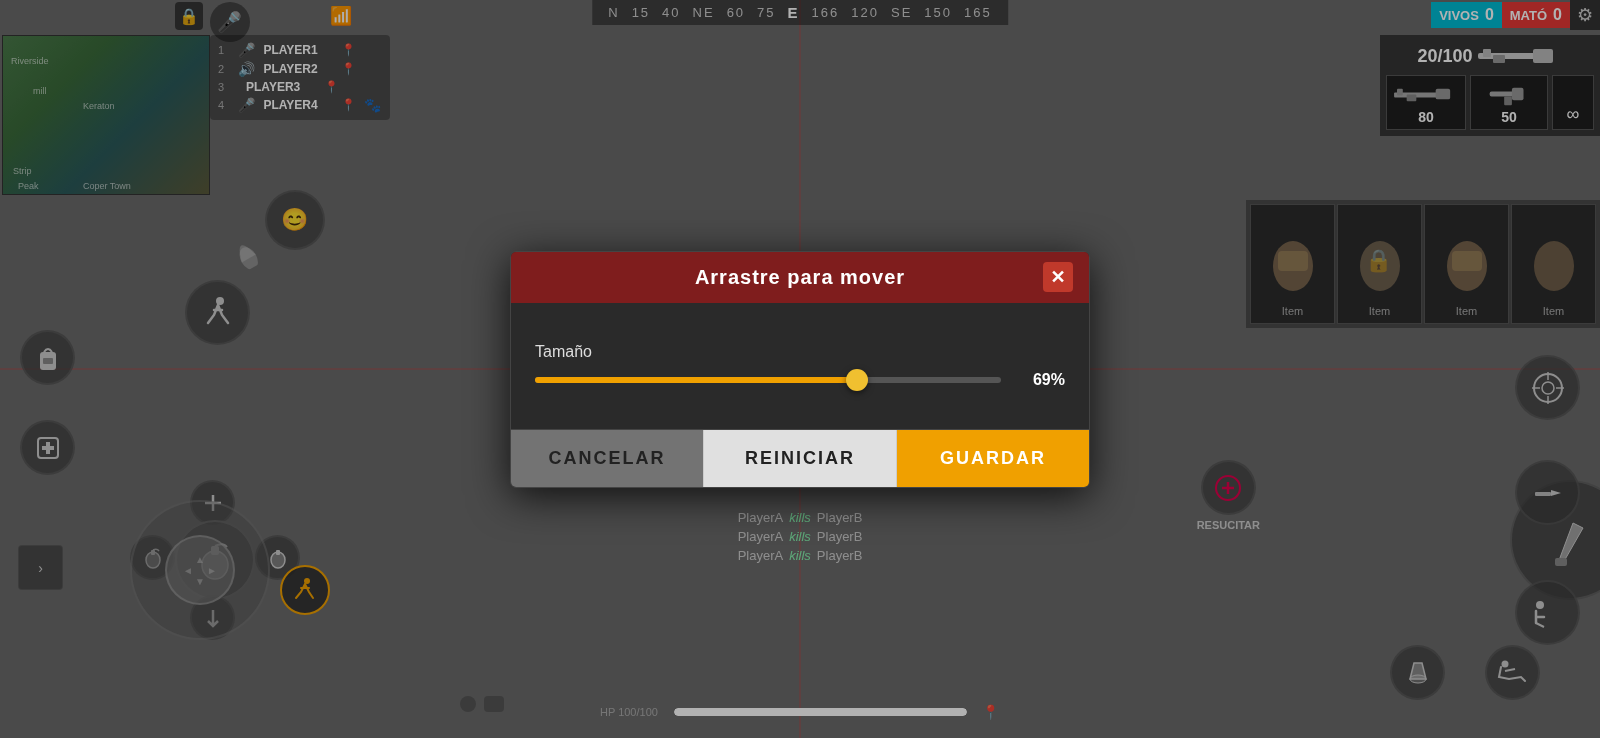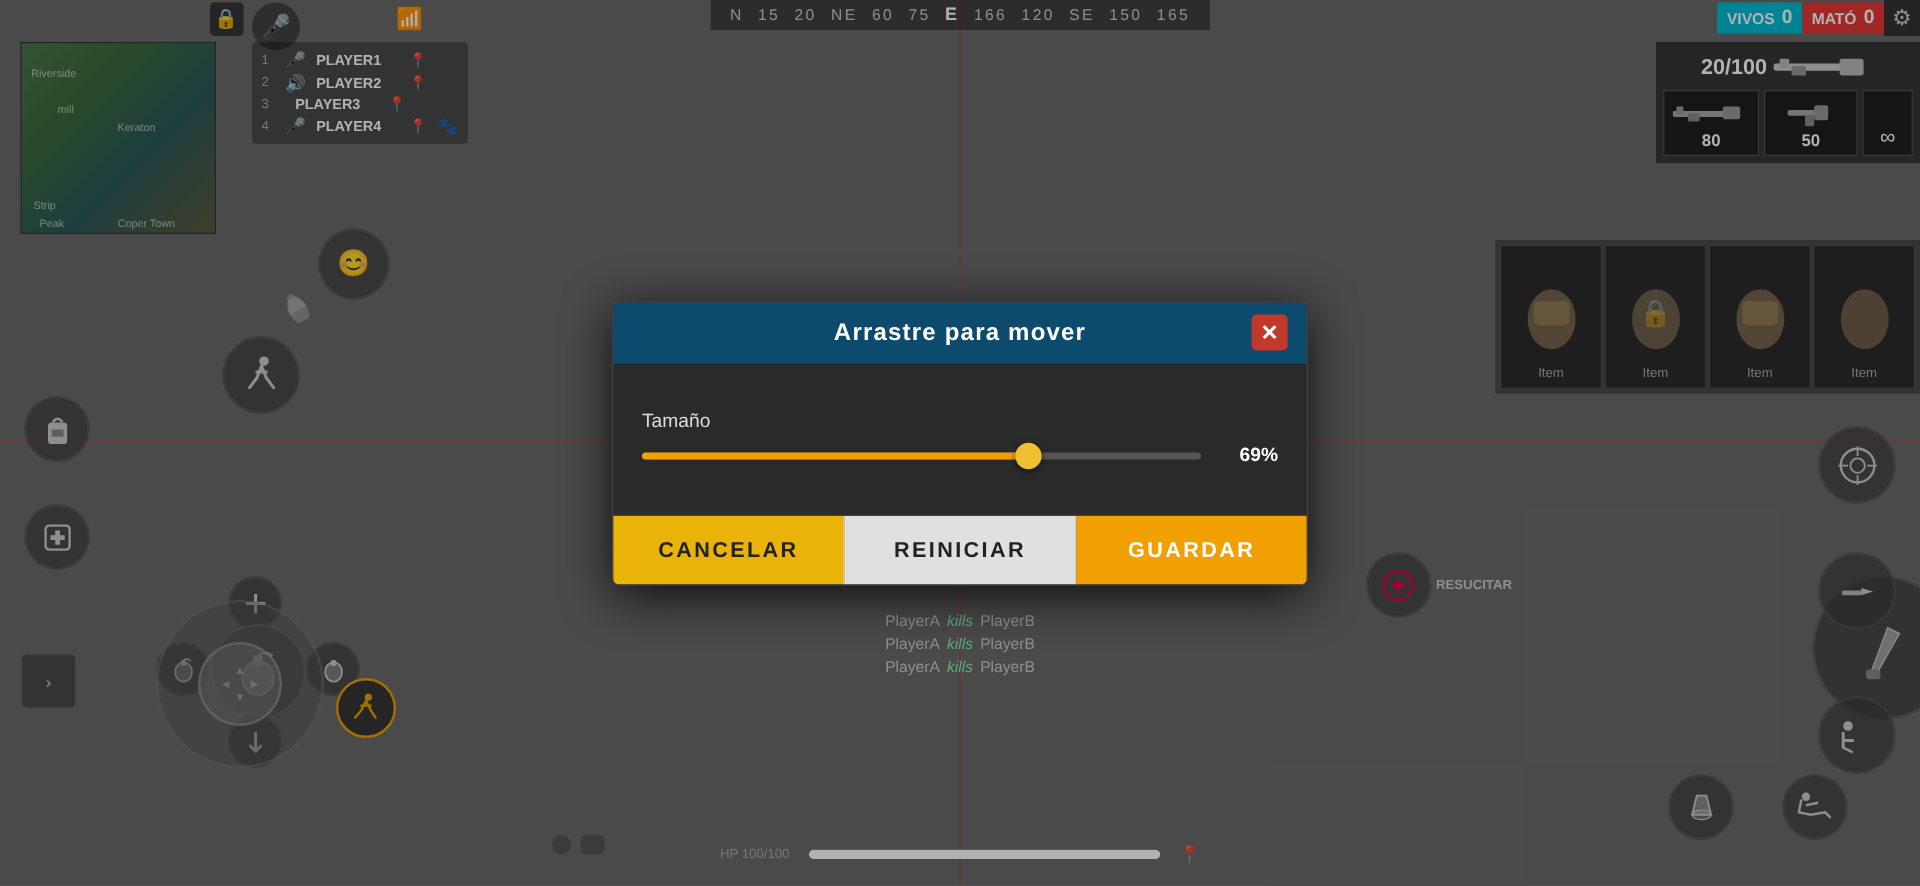--- a/index.html
+++ b/index.html
@@ -178,22 +178,22 @@
     }
     .player-pin {
       color: #aaa;
       font-size: 12px;
     }
 
     
     .map-thumb {
       position: absolute;
       top: 35px;
-      left: 17px;
-      width: 163px;
+      left: 2px;
+      width: 208px;
       height: 160px;
       background: linear-gradient(135deg, #4a7a4a 0%, #3a6a3a 30%, #2a5a5a 60%, #5a5a3a 100%);
       border: 1px solid #333;
       overflow: hidden;
     }
     .map-text {
       position: absolute;
       color: rgba(255,255,255,0.6);
       font-size: 10px;
     }
@@ -406,20 +406,21 @@
       color: #ccc;
       font-size: 22px;
     }
 
     
     .btn-resuscitate {
       position: absolute;
       right: 340px;
       top: 460px;
       display: flex;
+      flex-direction: column;
       align-items: center;
       gap: 4px;
     }
     .btn-resuscitate .circle {
       width: 55px;
       height: 55px;
       border-radius: 50%;
       background: rgba(60,60,60,0.7);
       border: 2px solid rgba(100,100,100,0.5);
       display: flex;
@@ -530,21 +531,21 @@
     }
     .modal {
       background: #2a2a2a;
       border: 1px solid #444;
       border-radius: 6px;
       width: 580px;
       overflow: hidden;
       box-shadow: 0 8px 40px rgba(0,0,0,0.8);
     }
     .modal-header {
-      background: #0c4a6e;
+      background: #7f1d1d;
       padding: 14px 20px;
       display: flex;
       align-items: center;
       justify-content: center;
       position: relative;
     }
     .modal-title {
       color: #fff;
       font-size: 20px;
       font-weight: bold;
@@ -615,21 +616,21 @@
       min-width: 48px;
       text-align: right;
     }
     .modal-footer {
       display: flex;
       border-top: 1px solid #444;
     }
     .btn-cancelar {
       flex: 1;
       padding: 18px;
-      background: #eab308;
+      background: #737373;
       color: #222;
       font-size: 18px;
       font-weight: 900;
       letter-spacing: 2px;
       border: none;
       border-right: 1px solid #ccc;
       cursor: pointer;
       text-align: center;
     }
     .btn-reiniciar {
@@ -751,21 +752,21 @@
     <span class="player-icon">🎤</span>
     <span class="player-name">PLAYER4</span>
     <span class="player-pin">📍</span>
     <span style="color:#aaa;font-size:14px;">🐾</span>
   </div>
 </div>
 
 <div class="compass">
   <span>N</span>
   <span>15</span>
-  <span>20</span>
+  <span>40</span>
   <span>NE</span>
   <span>60</span>
   <span>75</span>
   <span class="highlight">E</span>
   <span>166</span>
   <span>120</span>
   <span>SE</span>
   <span>150</span>
   <span>165</span>
 </div>

